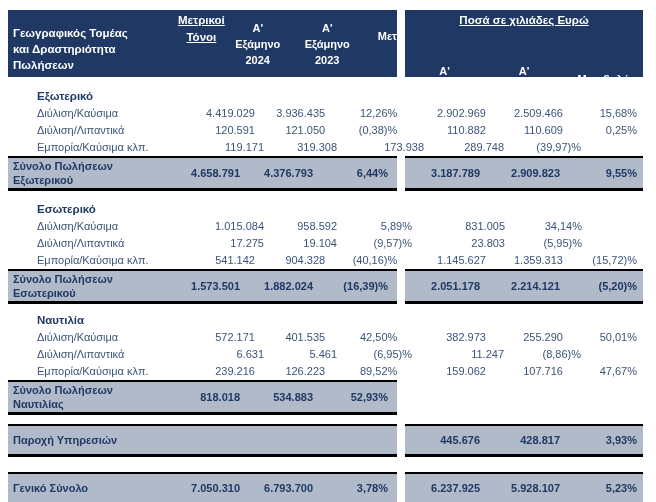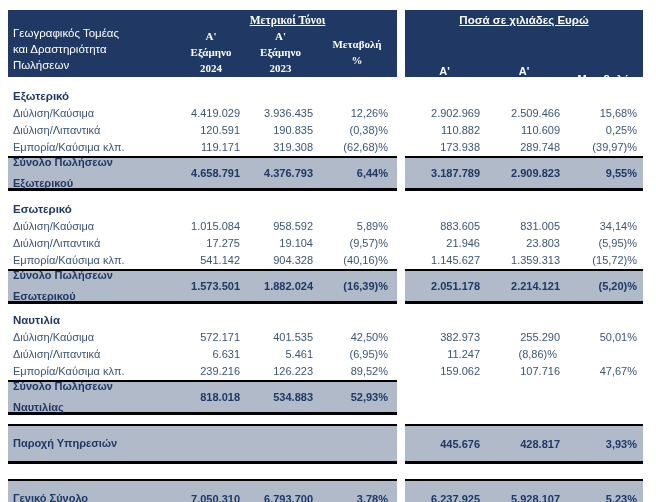--- a/index.html
+++ b/index.html
@@ -4,44 +4,44 @@
 <style>
   html,body{margin:0;padding:0;}
   body{
     width:656px;height:502px;background:#ffffff;
     font-family:"Liberation Sans", sans-serif;
     color:var(--ink,#3c5478);
     overflow:hidden;
   }
   *{box-sizing:border-box;}
   .table{width:635px;margin:10px 0 0 8px;font-size:11px;}
-  .row{display:flex;line-height:17px;height:17px;}
+  .row{display:flex;line-height:17px;height:17px;margin-left:24px;}
   .c-label{width:170px;padding-left:5px;}
   .c1{width:66px;padding-right:4px;}
   .c2{width:73px;padding-right:4px;}
   .c3{width:80px;padding-right:9px;}
   .cgap{width:8px;}
   .c4{width:79px;padding-right:4px;}
   .c5{width:80px;padding-right:4px;}
   .c6{width:79px;padding-right:6px;}
   .num{text-align:right;}
   .bold{font-weight:bold;color:var(--ink_bold,#1f3864);}
   .sec-title{font-weight:bold;color:var(--ink_bold,#1f3864);font-size:11.5px;}
 
   
   .hdr-row{display:flex;height:67px;}
   .hband{background:var(--navy,#1f3864);color:#fff;}
   .left-hband{width:389px;display:flex;}
   .right-hband{width:238px;display:flex;flex-direction:column;gap:36px;}
   .hdr-label{
     display:flex;flex-direction:column;justify-content:flex-end;
-    padding-bottom:4px;font-weight:normal;font-size:11.5px;line-height:16px;
+    padding-bottom:4px;font-weight:bold;font-size:11.5px;line-height:16px;
     white-space:pre-line;
   }
-  .hcols{width:219px;display:flex;flex-direction:column;font-family:Liberation Serif, serif;}
+  .hcols{width:219px;display:flex;flex-direction:row;}
   .hgroup{
     height:17px;line-height:17px;text-align:center;font-weight:bold;
     font-size:11.5px;text-decoration:underline;padding-top:2px;
   }
   .hcols-row{flex:1;display:flex;}
   .hcol{
     display:flex;align-items:center;justify-content:center;text-align:center;
     font-weight:bold;white-space:pre-line;line-height:16px;padding:0;
   }
   .right-hband .hcols-row .c4,.right-hband .hcols-row .c5,.right-hband .hcols-row .c6{padding-right:0;}
@@ -50,22 +50,22 @@
   
   .band-row{display:flex;height:auto;line-height:normal;}
   .band{
     background:var(--band,#b0bac9);
     border-top:2px solid #000;border-bottom:3px solid #000;
     display:flex;align-items:center;
   }
   .left-band{width:389px;}
   .right-band{width:238px;}
   .band-tall{height:35px;}
-  .band-short{height:40px;}
-  .tot-label{font-weight:bold;color:var(--ink_bold,#1f3864);white-space:pre-line;line-height:21px;}
+  .band-short{height:33px;}
+  .tot-label{font-weight:bold;color:var(--ink_bold,#1f3864);white-space:pre-line;line-height:14px;}
 
   .vgap-a{height:11px;}
   .vgap-b{height:10px;}
   .vgap-c{height:8px;}
   .vgap-d{height:9px;}
   .vgap-e{height:15px;}
 </style>
 </head>
 <body>
 
@@ -117,32 +117,31 @@
     <span class="c2 num">3.936.435</span>
     <span class="c3 num">12,26%</span>
     <span class="cgap"></span>
     <span class="c4 num">2.902.969</span>
     <span class="c5 num">2.509.466</span>
     <span class="c6 num">15,68%</span>
   </div>
   <div class="row">
     <span class="c-label">Διύλιση/Λιπαντικά</span>
     <span class="c1 num">120.591</span>
-    <span class="c2 num">190.835</span>
+    <span class="c2 num">121.050</span>
     <span class="c3 num">(0,38)%</span>
     <span class="cgap"></span>
     <span class="c4 num">110.882</span>
     <span class="c5 num">110.609</span>
     <span class="c6 num">0,25%</span>
   </div>
   <div class="row">
     <span class="c-label">Εμπορία/Καύσιμα κλπ.</span>
     <span class="c1 num">119.171</span>
     <span class="c2 num">319.308</span>
-    <span class="c3 num">(62,68)%</span>
     <span class="cgap"></span>
     <span class="c4 num">173.938</span>
     <span class="c5 num">289.748</span>
     <span class="c6 num">(39,97)%</span>
   </div>
   <div class="band-row">
     <div class="band left-band band-tall">
       <span class="c-label tot-label">Σύνολο Πωλήσεων
 Εξωτερικού</span>
       <span class="c1 num bold">4.658.791</span>
@@ -161,31 +160,29 @@
 
   <div class="row">
     <span class="c-label sec-title">Εσωτερικό</span>
   </div>
   <div class="row">
     <span class="c-label">Διύλιση/Καύσιμα</span>
     <span class="c1 num">1.015.084</span>
     <span class="c2 num">958.592</span>
     <span class="c3 num">5,89%</span>
     <span class="cgap"></span>
-    <span class="c4 num">883.605</span>
     <span class="c5 num">831.005</span>
     <span class="c6 num">34,14%</span>
   </div>
   <div class="row">
     <span class="c-label">Διύλιση/Λιπαντικά</span>
     <span class="c1 num">17.275</span>
     <span class="c2 num">19.104</span>
     <span class="c3 num">(9,57)%</span>
     <span class="cgap"></span>
-    <span class="c4 num">21.946</span>
     <span class="c5 num">23.803</span>
     <span class="c6 num">(5,95)%</span>
   </div>
   <div class="row">
     <span class="c-label">Εμπορία/Καύσιμα κλπ.</span>
     <span class="c1 num">541.142</span>
     <span class="c2 num">904.328</span>
     <span class="c3 num">(40,16)%</span>
     <span class="cgap"></span>
     <span class="c4 num">1.145.627</span>

